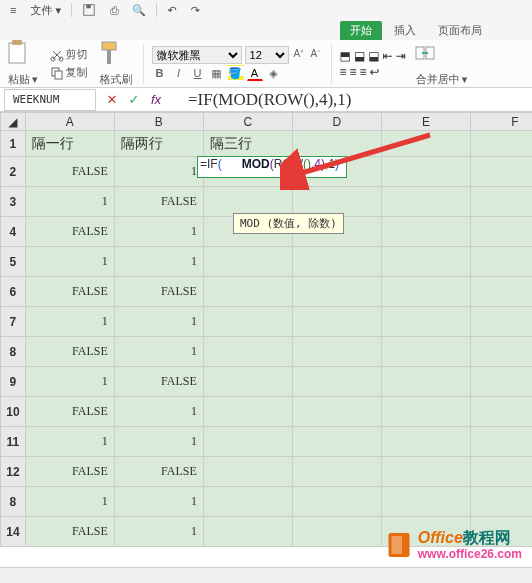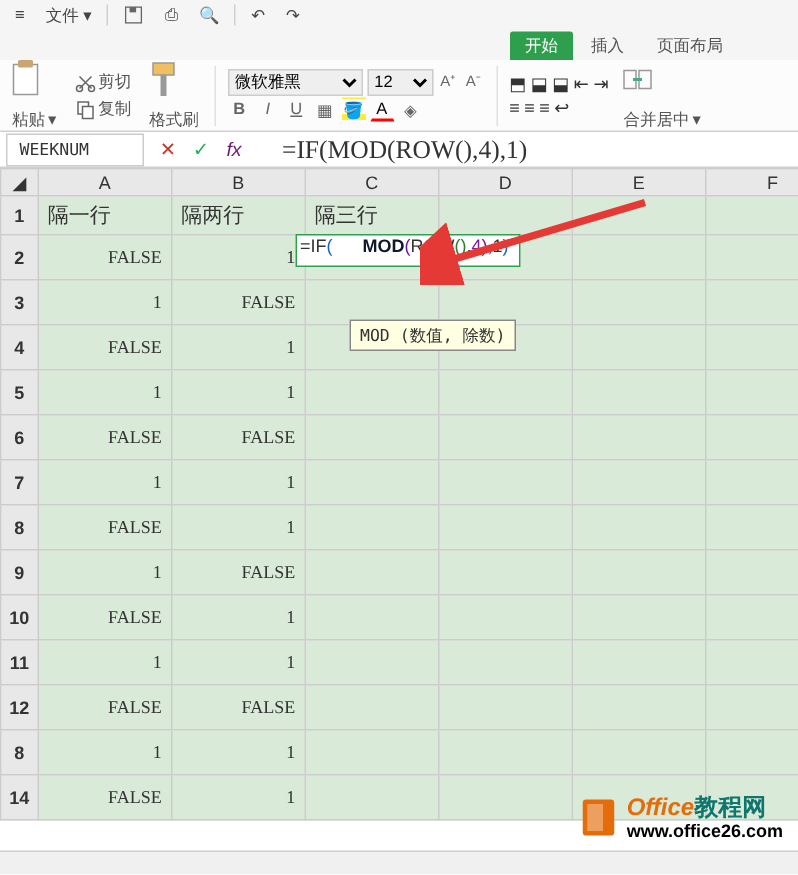--- a/index.html
+++ b/index.html
@@ -61,21 +61,21 @@
 .tooltip { position: absolute; left: 233px; top: 73px; background: #ffffe1; border: 1px solid #888; padding: 2px 6px; font-size: 11px; font-family: SimSun, monospace; margin-top: 28px; }
 
 
 .arrow { position: absolute; left: 280px; top: 18px; pointer-events: none; }
 
 
 .watermark { position: absolute; right: 10px; bottom: 22px; display: flex; align-items: center; gap: 4px; }
 .watermark .logo { width: 30px; height: 30px; }
 .watermark .t1 { font-size: 16px; font-weight: bold; color: #e46c0a; font-style: italic; text-align: center; }
 .watermark .t2 { font-size: 16px; font-weight: bold; color: #0f766e; }
-.watermark .url { font-size: 12px; font-weight: bold; color: #000000; margin-top: -2px; }
+.watermark .url { font-size: 12px; font-weight: bold; color: #ec4899; margin-top: -2px; }
 
 
 .hscroll { position: absolute; left: 0; bottom: 0; height: 16px; width: 100%; background: #f0f0f0; border-top: 1px solid #d0d0d0; }
 </style>
 </head>
 <body>
 
 <div class="menubar">
   <span class="mbtn">≡</span>
   <span class="mbtn"><span>文件</span> ▾</span>

